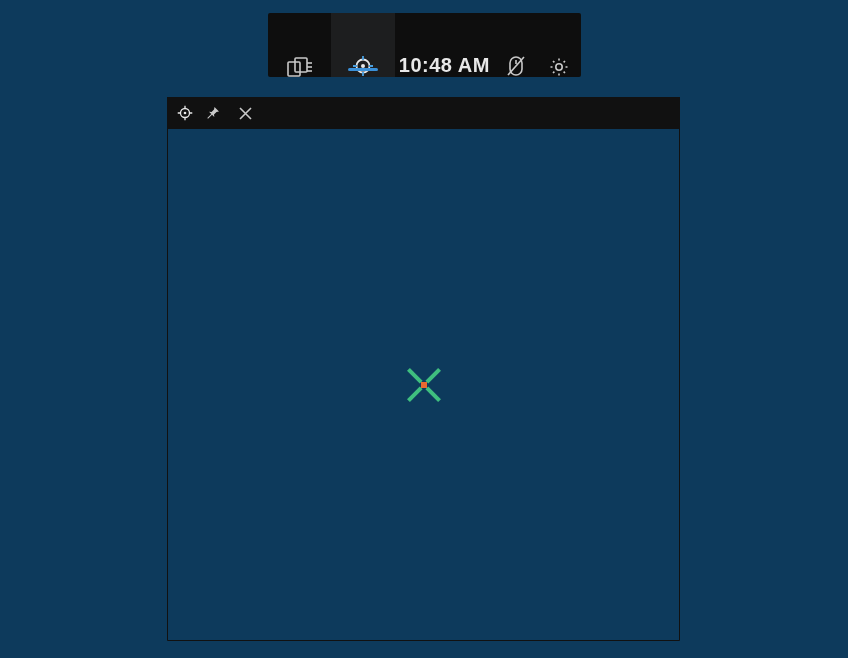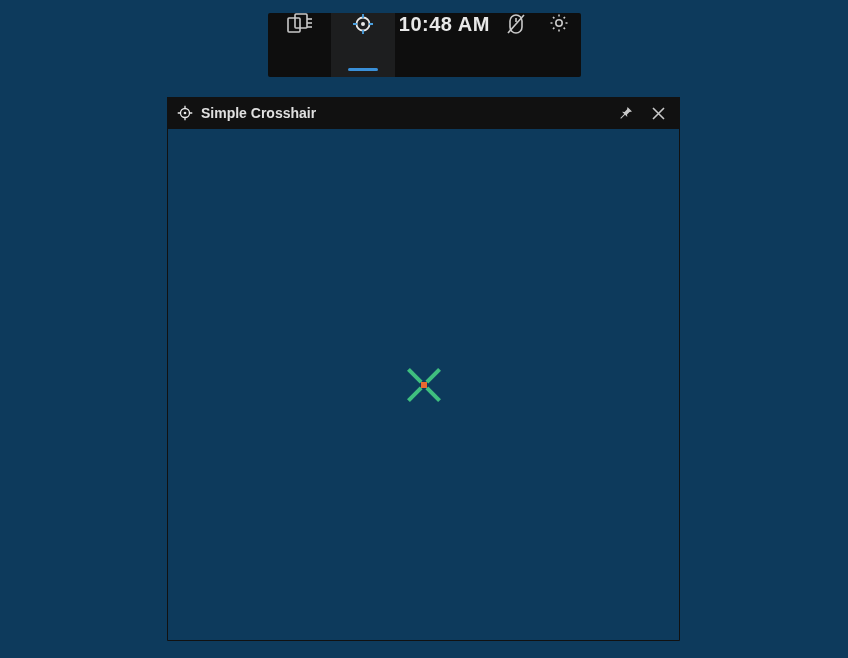--- a/index.html
+++ b/index.html
@@ -20,21 +20,21 @@
     width: 313px;
     height: 64px;
     background: #0e0e0e;
     display: flex;
     align-items: center;
     border-radius: 2px;
   }
   .toolbar-item {
     height: 64px;
     display: flex;
-    align-items: flex-start;
+    align-items: flex-end;
     justify-content: center;
     position: relative;
   }
   .toolbar-item.active {
     background: #1d1e1f;
   }
   .toolbar-item.active::after {
     content: "";
     position: absolute;
     bottom: 6px;
@@ -188,21 +188,20 @@
 
 <div class="window">
   <div class="titlebar">
     <svg width="16" height="16" viewBox="0 0 22 22">
       <g fill="none" stroke="#e8e8e8" stroke-width="1.8">
         <circle cx="11" cy="11" r="6.2"></circle>
         <path d="M11 1 v3.5 M11 17.5 v3.5 M1 11 h3.5 M17.5 11 h3.5"></path>
       </g>
       <circle cx="11" cy="11" r="1.8" fill="#e8e8e8"></circle>
     </svg>
-    <span class="titlebar-title">Simple Crosshair</span>
     <div class="titlebar-btn">
       <svg width="14" height="14" viewBox="0 0 14 14">
         <path d="M8.5 1 L13 5.5 L10.5 6 L8 8.5 L8.3 11 L6 8.7 L2 12.7 L1.3 12 L5.3 8 L3 5.7 L5.5 6 L8 3.5 Z" fill="#c9c9c9"></path>
       </svg>
     </div>
     <div class="titlebar-btn">
       <svg width="13" height="13" viewBox="0 0 13 13">
         <path d="M1 1 L12 12 M12 1 L1 12" stroke="#c9c9c9" stroke-width="1.6" fill="none"></path>
       </svg>
     </div>

